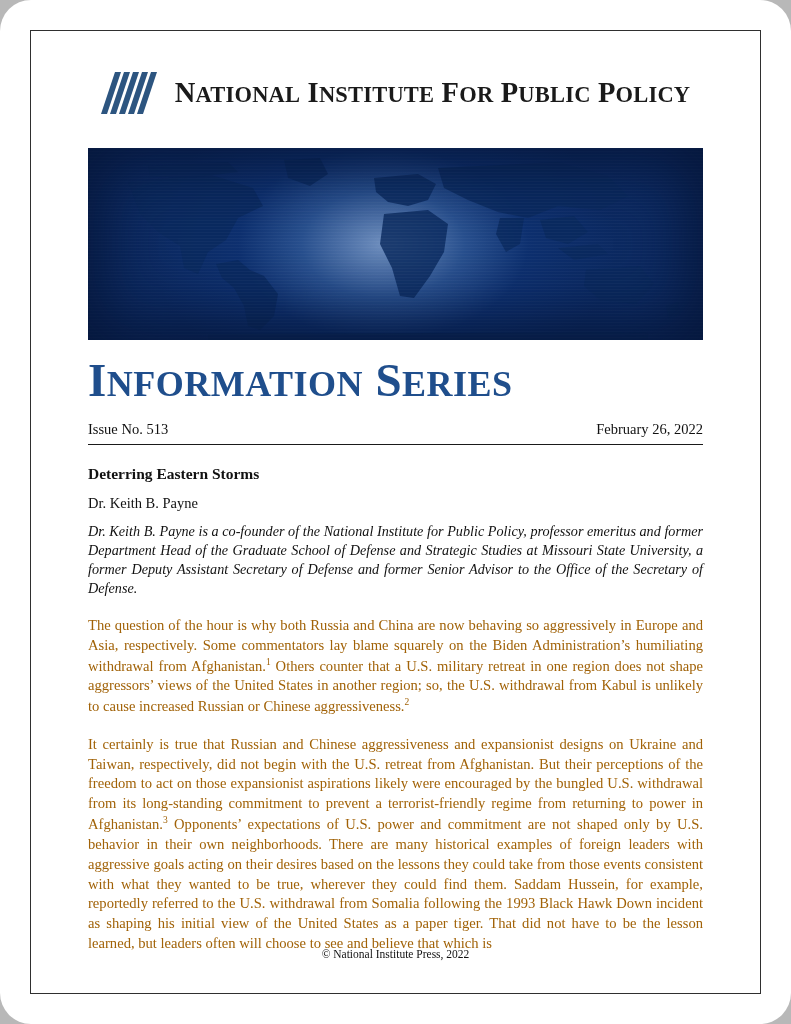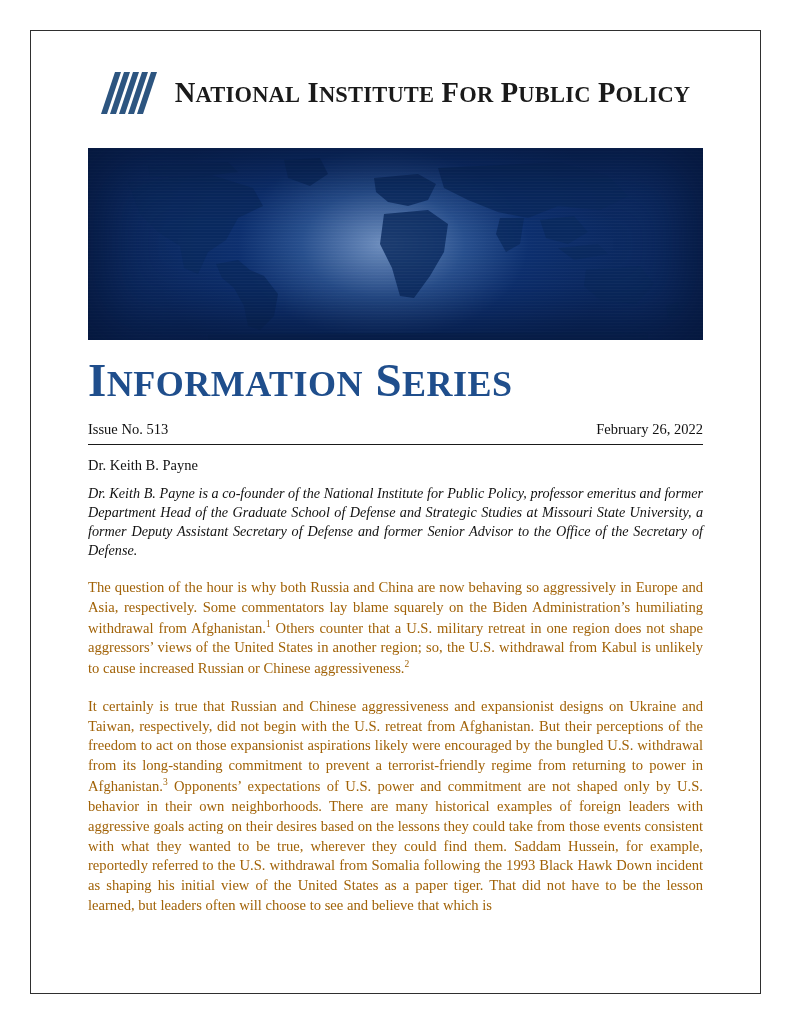--- a/index.html
+++ b/index.html
@@ -11,20 +11,21 @@
     font-family: "Liberation Serif", serif;
   }
   .page {
     position: relative;
     width: 791px;
     height: 1024px;
     background: #ffffff;
     margin: 0 auto;
     overflow: hidden;
     box-sizing: border-box;
+    border-radius: 31px;
   }
   .page-border {
     position: absolute;
     left: 30px;
     top: 30px;
     right: 30px;
     bottom: 30px;
     border: 1px solid #2f2f2f;
     box-sizing: border-box;
     pointer-events: none;
@@ -245,25 +246,27 @@
       <span>I<span class="sc">NFORMATION</span></span>
       <span>S<span class="sc">ERIES</span></span>
     </div>
 
     <div class="issue-row">
       <div>Issue No. 513</div>
       <div>February 26, 2022</div>
     </div>
     <div class="rule"></div>
 
+    <div class="article-title">Deterring Eastern Storms</div>
     <div class="author">Dr. Keith B. Payne</div>
     <div class="bio">Dr. Keith B. Payne is a co-founder of the National Institute for Public Policy, professor emeritus and former Department Head of the Graduate School of Defense and Strategic Studies at Missouri State University, a former Deputy Assistant Secretary of Defense and former Senior Advisor to the Office of the Secretary of Defense.</div>
 
     <div class="body-p">
       <span>The question of the hour is why both Russia and China are now behaving so aggressively in Europe and Asia, respectively.  Some commentators lay blame squarely on the Biden Administration’s humiliating withdrawal from Afghanistan.</span><sup>1</sup><span> Others counter that a U.S. military retreat in one region does not shape aggressors’ views of the United States in another region; so, the U.S. withdrawal from Kabul is unlikely to cause increased Russian or Chinese aggressiveness.</span><sup>2</sup>
     </div>
 
     <div class="body-p">
       <span>It certainly is true that Russian and Chinese aggressiveness and expansionist designs on Ukraine and Taiwan, respectively, did not begin with the U.S. retreat from Afghanistan.  But their perceptions of the freedom to act on those expansionist aspirations likely were encouraged by the bungled U.S. withdrawal from its long-standing commitment to prevent a terrorist-friendly regime from returning to power in Afghanistan.</span><sup>3</sup><span>  Opponents’ expectations of U.S. power and commitment are not shaped only by U.S. behavior in their own neighborhoods.  There are many historical examples of foreign leaders with aggressive goals acting on their desires based on the lessons they could take from those events consistent with what they wanted to be true, wherever they could find them.  Saddam Hussein, for example, reportedly referred to the U.S. withdrawal from Somalia following the 1993 Black Hawk Down incident as shaping his initial view of the United States as a paper tiger.  That did not have to be the lesson learned, but leaders often will choose to see and believe that which is</span>
     </div>
   </div>
 
+  <div class="footer">© National Institute Press, 2022</div>
 </div>
 
 </body></html>

